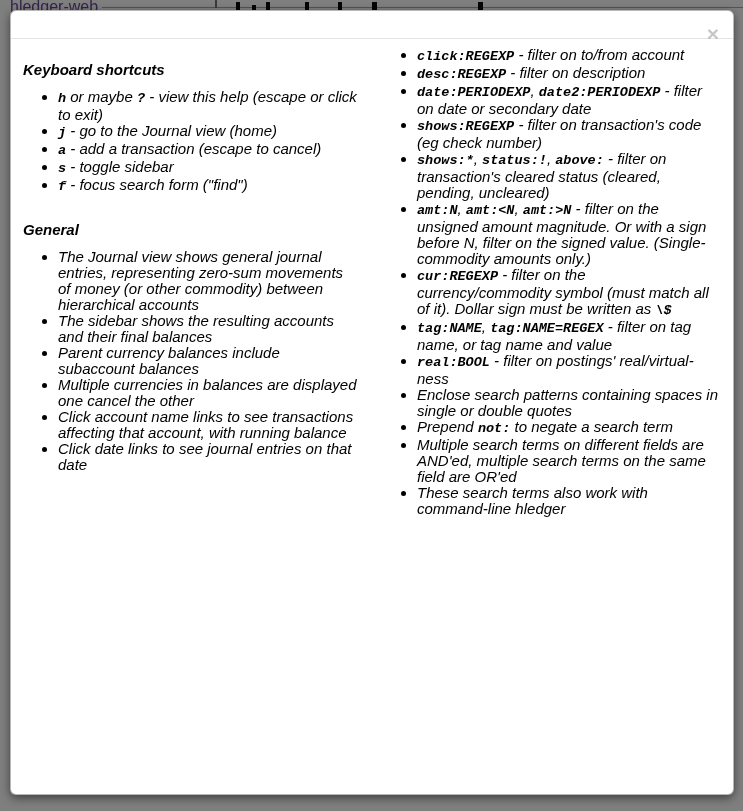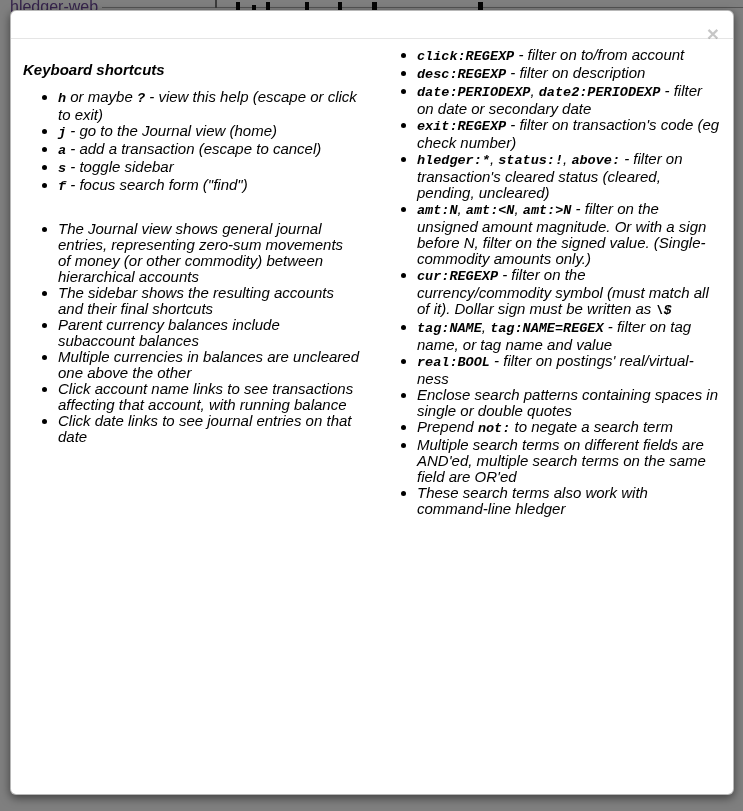--- a/index.html
+++ b/index.html
@@ -77,36 +77,37 @@
   <div class="modal-body">
     <div class="help-col help-col-left">
         <h2 class="section-heading">Keyboard shortcuts</h2>
         <ul>
           <li><code>h</code> or maybe <code>?</code> - view this help (escape or click to exit)</li>
           <li><code>j</code> - go to the Journal view (home)</li>
           <li><code>a</code> - add a transaction (escape to cancel)</li>
           <li><code>s</code> - toggle sidebar</li>
           <li><code>f</code> - focus search form ("find")</li>
         </ul>
+        <h2 class="section-heading">General</h2>
         <ul>
           <li>The Journal view shows general journal entries, representing zero-sum movements of money (or other commodity) between hierarchical accounts</li>
-          <li>The sidebar shows the resulting accounts and their final shortcuts</li>
+          <li>The sidebar shows the resulting accounts and their final balances</li>
           <li>Parent currency balances include subaccount balances</li>
-          <li>Multiple currencies in balances are uncleared one above the other</li>
+          <li>Multiple currencies in balances are displayed one cancel the other</li>
           <li>Click account name links to see transactions affecting that account, with running balance</li>
           <li>Click date links to see journal entries on that date</li>
         </ul>
       </div>
     <div class="help-col help-col-right">
         <ul>
           <li><code>click:REGEXP</code> - filter on to/from account</li>
           <li><code>desc:REGEXP</code> - filter on description</li>
           <li><code>date:PERIODEXP</code>, <code>date2:PERIODEXP</code> - filter on date or secondary date</li>
-          <li><code>exit:REGEXP</code> - filter on transaction's code (eg check number)</li>
-          <li><code>hledger:*</code>, <code>status:!</code>, <code>above:</code> - filter on transaction's cleared status (cleared, pending, uncleared)</li>
+          <li><code>shows:REGEXP</code> - filter on transaction's code (eg check number)</li>
+          <li><code>shows:*</code>, <code>status:!</code>, <code>above:</code> - filter on transaction's cleared status (cleared, pending, uncleared)</li>
           <li><code>amt:N</code>, <code>amt:&lt;N</code>, <code>amt:&gt;N</code> - filter on the unsigned amount magnitude. Or with a sign before N, filter on the signed value. (Single-commodity amounts only.)</li>
           <li><code>cur:REGEXP</code> - filter on the currency/commodity symbol (must match all of it). Dollar sign must be written as <code>\$</code></li>
           <li><code>tag:NAME</code>, <code>tag:NAME=REGEX</code> - filter on tag name, or tag name and value</li>
           <li><code>real:BOOL</code> - filter on postings' real/virtual-ness</li>
           <li>Enclose search patterns containing spaces in single or double quotes</li>
           <li>Prepend <code>not:</code> to negate a search term</li>
           <li>Multiple search terms on different fields are AND'ed, multiple search terms on the same field are OR'ed</li>
           <li>These search terms also work with command-line hledger</li>
         </ul>
       </div>

